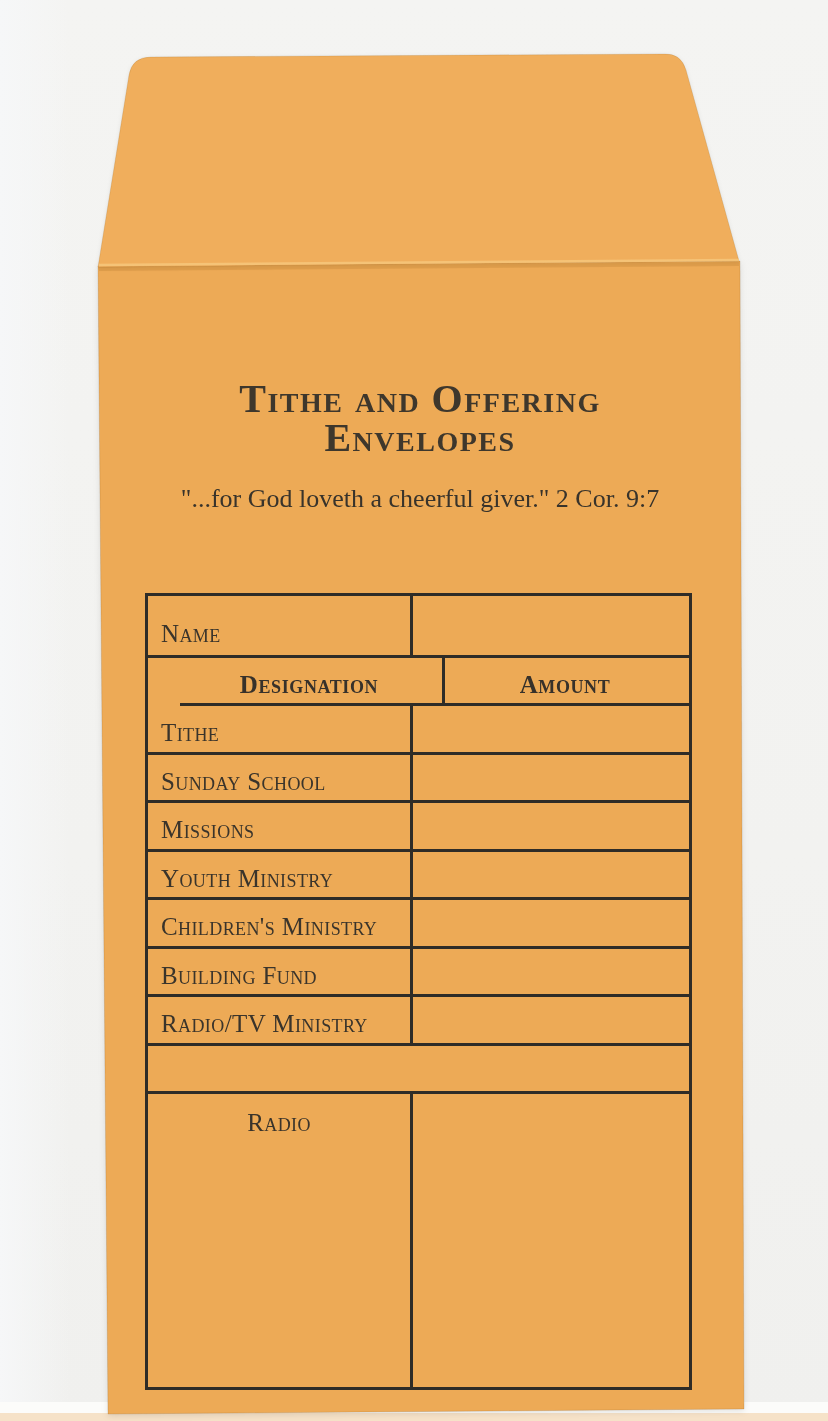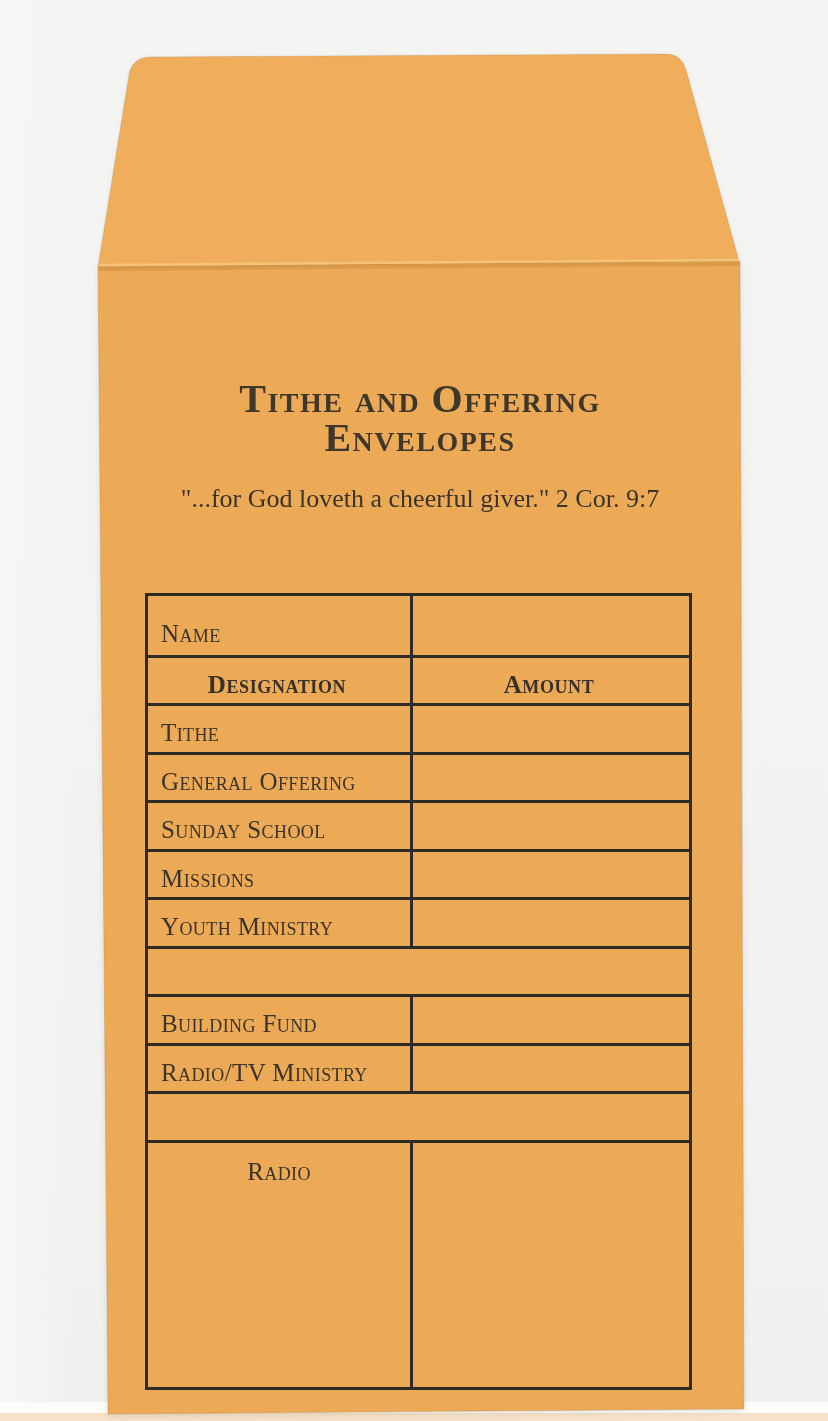--- a/index.html
+++ b/index.html
@@ -53,21 +53,21 @@
 
   .form-table{
     position:absolute;left:145px;top:593px;width:547px;height:797px;
     border:3px solid var(--ink);
     display:flex;flex-direction:column;
   }
   .frow{display:grid;grid-template-columns:265px 1fr;border-bottom:3px solid var(--ink);flex:0 0 auto;}
   .frow.last{border-bottom:none;flex:1 1 auto;}
   .h1{height:62px;}
   .h2{height:47px;}
-  .h3{height:48px;}
+  .h3{height:48px;margin-left:32px;}
   .hd{height:48.5px;gap:24px;}
   .cell{min-height:100%;}
   .cl{border-right:3px solid var(--ink);}
   .lbl{
     display:flex;align-items:center;
     padding:8px 4px 0 13px;
     font-size:25px;line-height:1;
     font-variant:small-caps;
     letter-spacing:.4px;
     color:var(--ink-text);
@@ -122,41 +122,38 @@
       <div class="frow h3">
         <div class="cell cl lbl hdr">Designation</div>
         <div class="cell cr lbl hdr">Amount</div>
       </div>
 
       <div class="frow hd">
         <div class="cell cl lbl">Tithe</div>
         <div class="cell cr"></div>
       </div>
 
-      <div class="frow hd">
-        <div class="cell cl lbl">General Offering</div>
-        <div class="cell cr"></div>
-      </div>
 
       <div class="frow hd">
         <div class="cell cl lbl">Sunday School</div>
         <div class="cell cr"></div>
       </div>
 
       <div class="frow hd">
         <div class="cell cl lbl">Missions</div>
         <div class="cell cr"></div>
       </div>
 
       <div class="frow hd">
         <div class="cell cl lbl">Youth Ministry</div>
         <div class="cell cr"></div>
       </div>
 
       <div class="frow hd">
+        <div class="cell cl lbl">Children's Ministry</div>
         <div class="cell cr"></div>
       </div>
 
       <div class="frow hd">
         <div class="cell cl lbl">Building Fund</div>
         <div class="cell cr"></div>
       </div>
 
       <div class="frow hd">
         <div class="cell cl lbl">Radio/TV Ministry</div>

